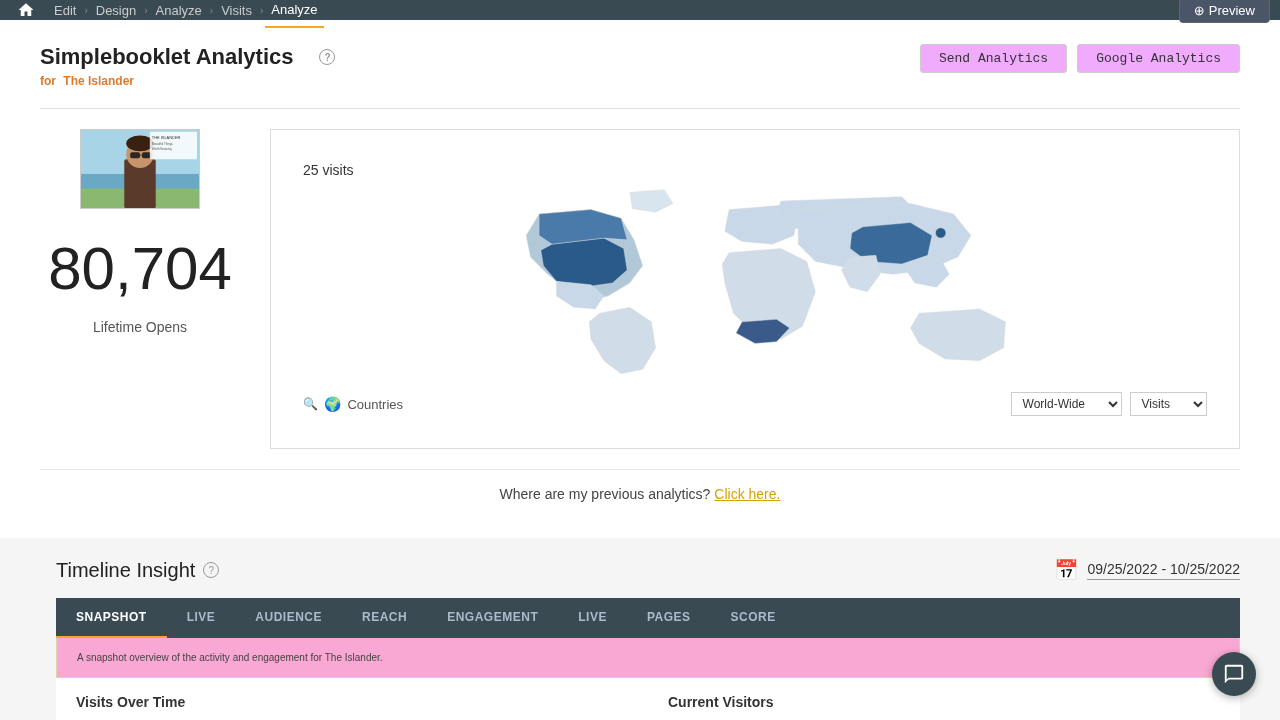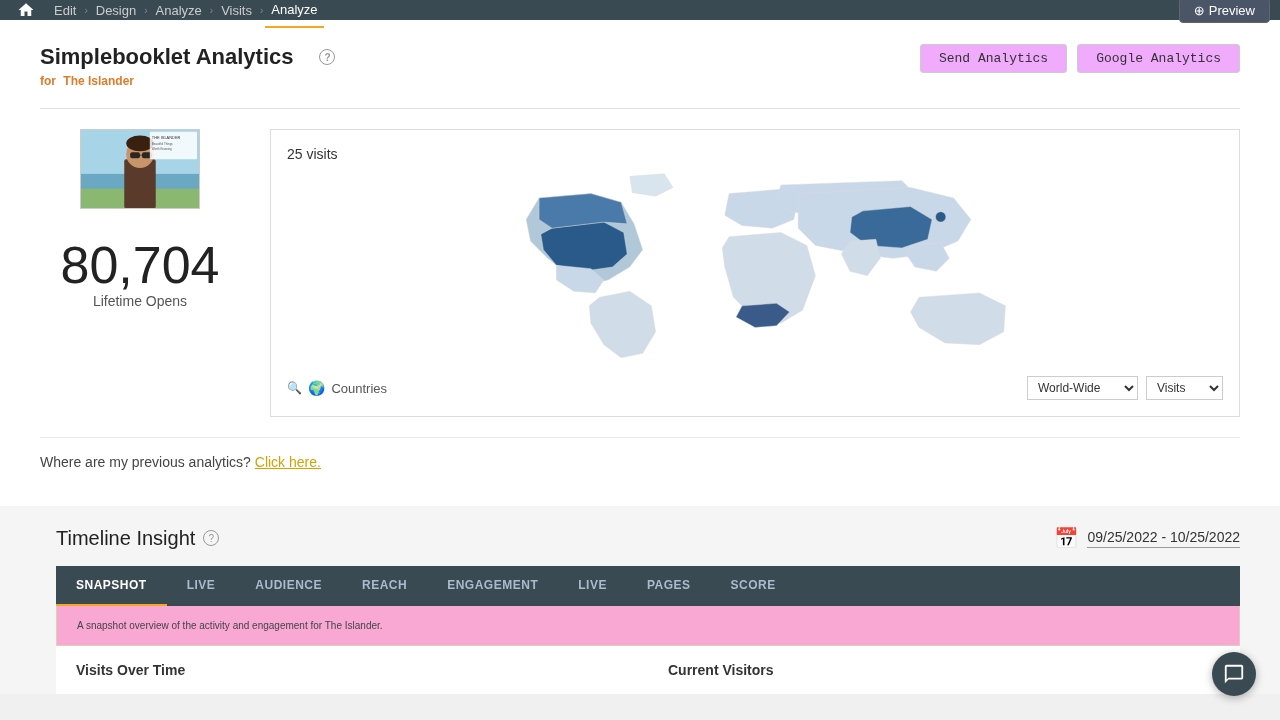--- a/index.html
+++ b/index.html
@@ -109,35 +109,35 @@
     }
     .booklet-thumbnail {
       width: 120px; height: 80px;
       background: #ddd;
       border: 1px solid #ccc;
       overflow: hidden;
       display: flex; align-items: center; justify-content: center;
       margin-bottom: 30px;
     }
     .lifetime-number {
-      font-size: 52px;
+      font-size: 60px;
       font-weight: 300;
       color: #222;
       line-height: 1;
     }
     .lifetime-label {
       font-size: 14px;
       color: #555;
-      margin-top: 2px;
+      margin-top: 20px;
     }
 
     .map-panel {
       flex: 1;
       border: 1px solid #ddd;
-      padding: 16px;
+      padding: 32px;
       position: relative;
       min-height: 260px;
     }
     .map-visits {
       font-size: 14px;
       color: #333;
       margin-bottom: 10px;
     }
     .map-footer {
       display: flex;
@@ -155,24 +155,26 @@
       display: flex; align-items: center; gap: 8px;
     }
     .map-select {
       border: 1px solid #ccc;
       padding: 3px 20px 3px 6px;
       font-size: 12px;
       color: #333;
       background: white;
       cursor: pointer;
       appearance: auto;
+      text-align: right;
     }
 
     
     .prev-analytics {
+      text-align: center;
       padding: 16px 0;
       font-size: 14px;
       color: #444;
       background: white;
       border-top: 1px solid #e8e8e8;
     }
     .prev-analytics a {
       color: #d4a200;
       text-decoration: underline;
       cursor: pointer;

